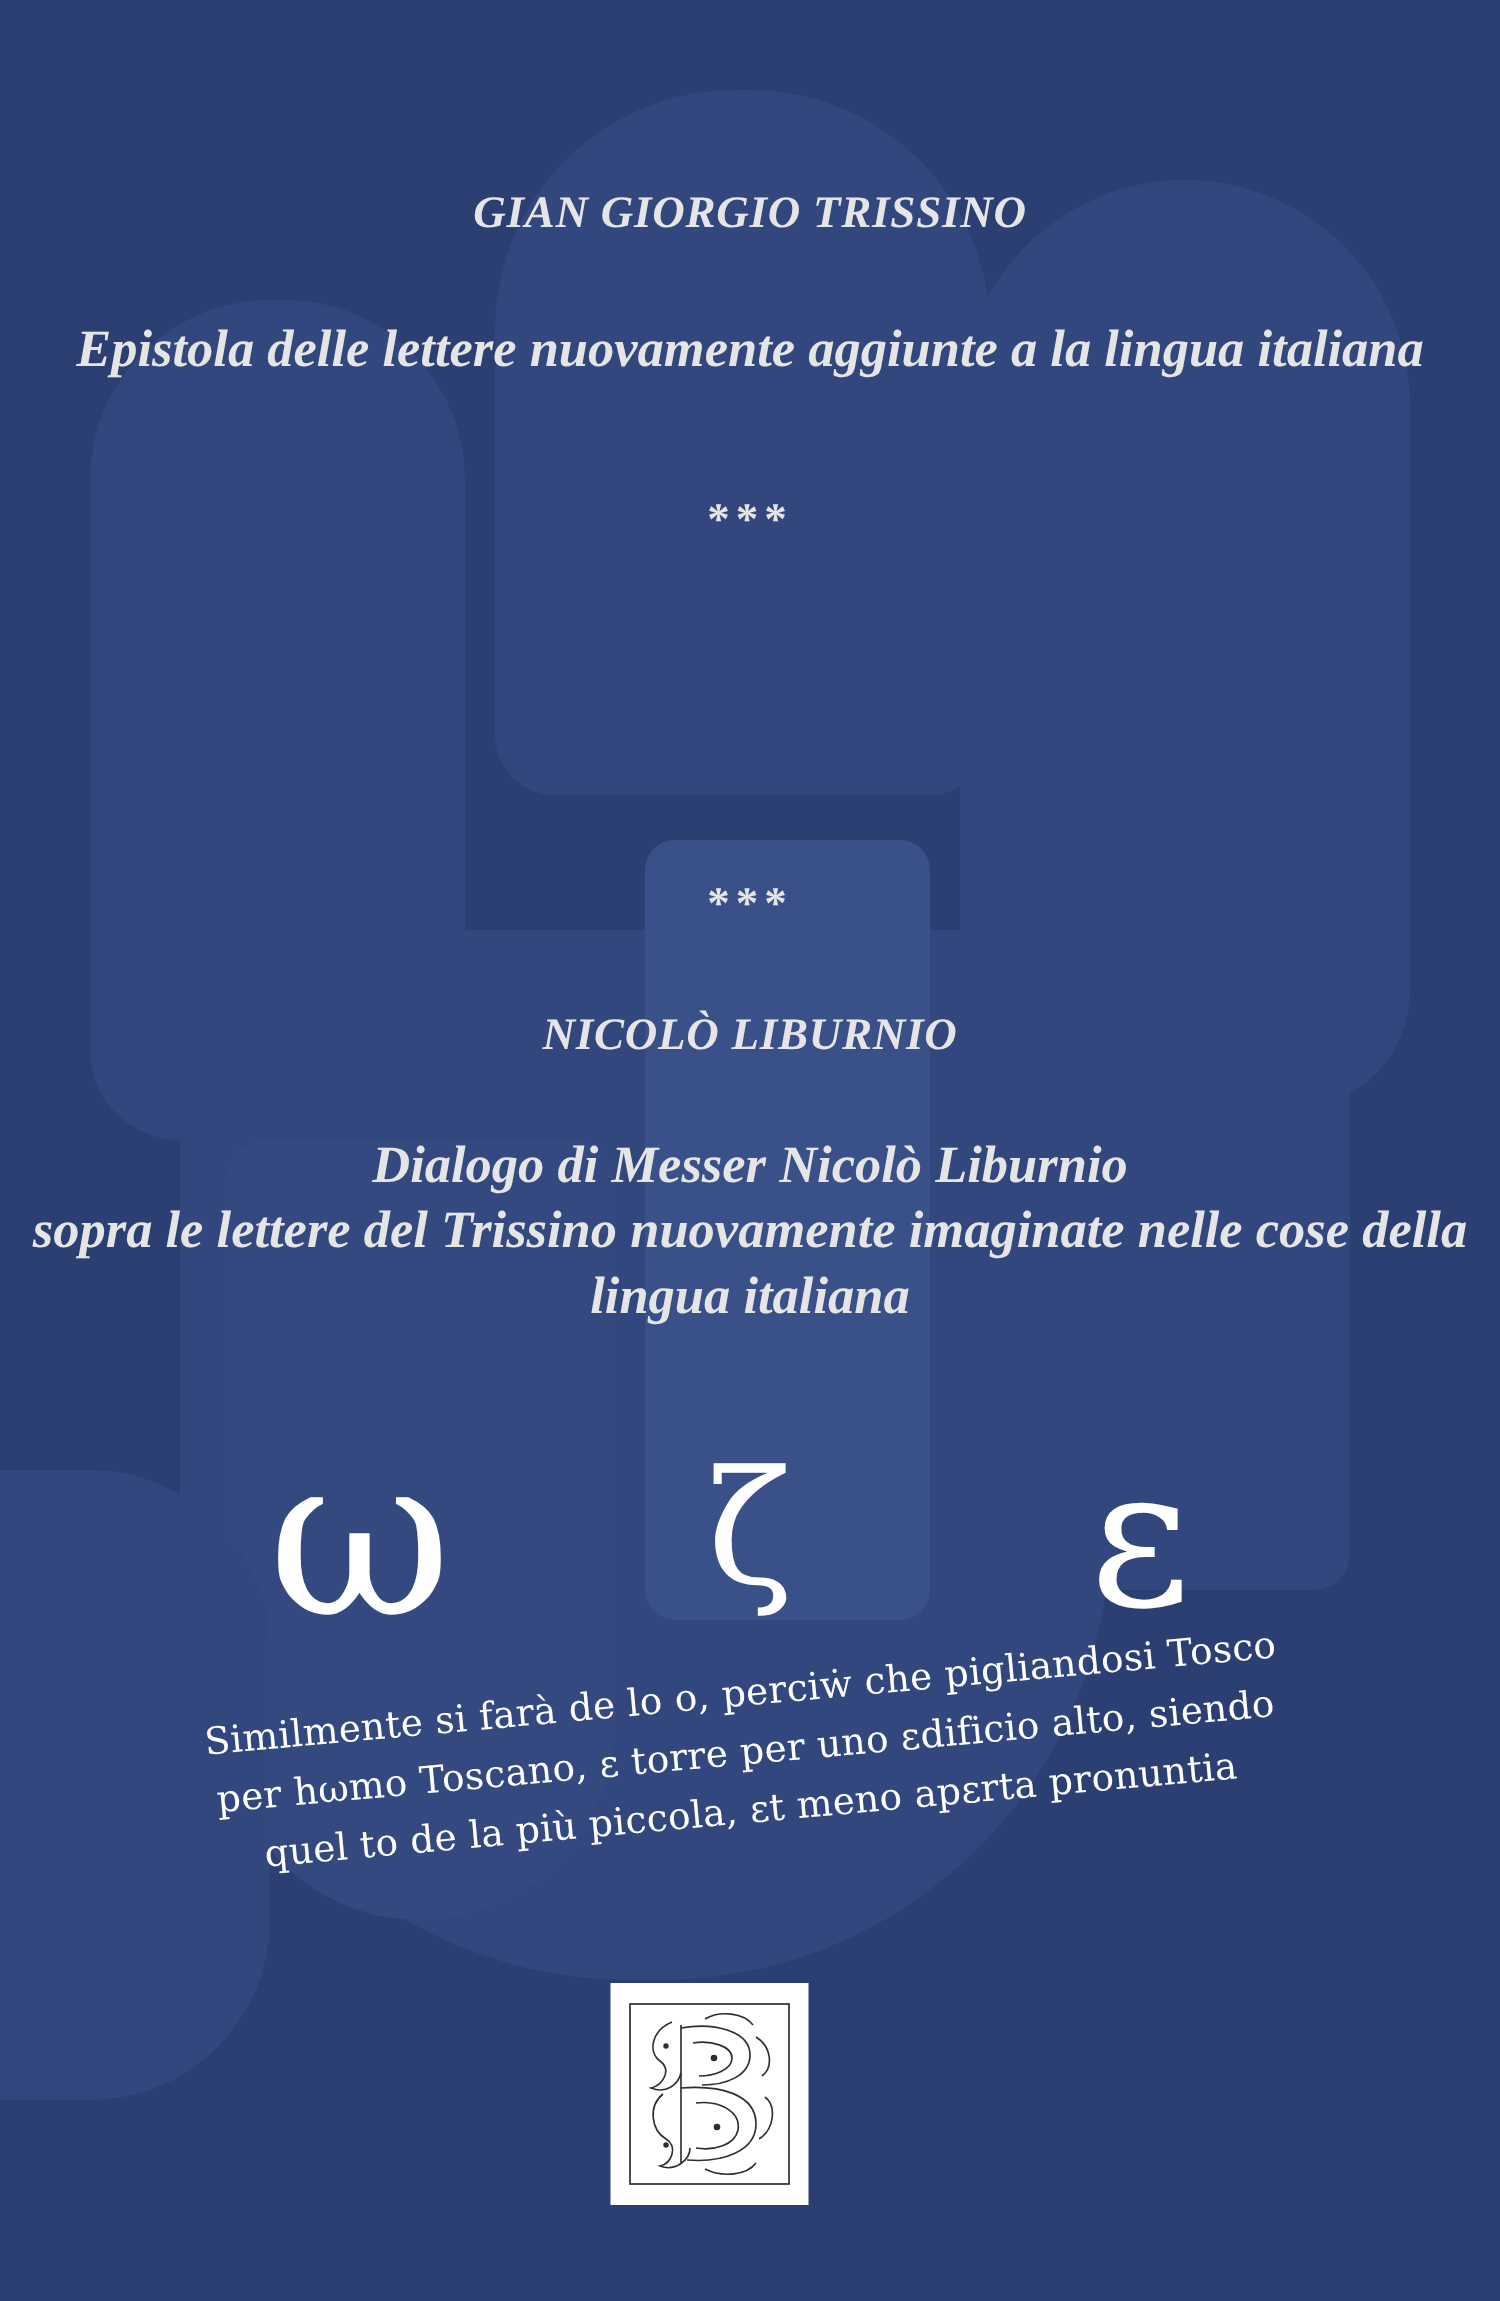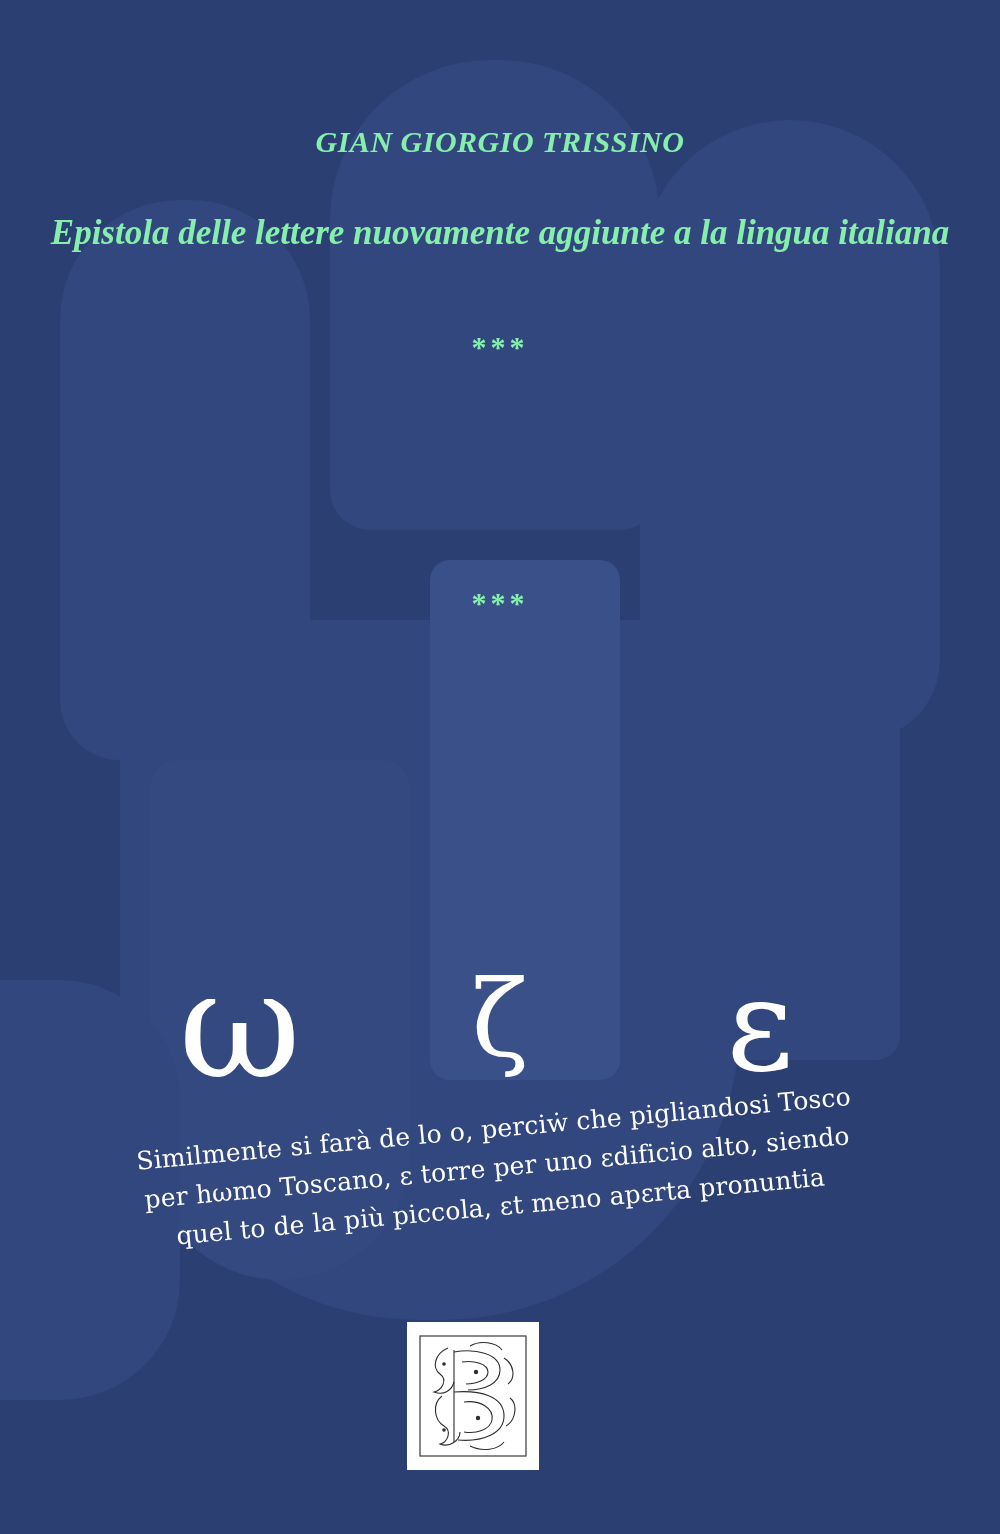--- a/index.html
+++ b/index.html
@@ -66,21 +66,21 @@
 
   
   .page {
     position: relative;
     width: 1000px;
     height: 1534px;
     z-index: 2;
   }
 
   .gold {
-    color: #86efac;
+    color: #e5e5e5;
   }
 
   .author {
     text-align: center;
     font-style: italic;
     font-weight: bold;
     font-size: 30px;
     letter-spacing: 0.5px;
   }
 
@@ -184,20 +184,25 @@
   <div class="block-1">
     <div class="author gold">GIAN GIORGIO TRISSINO</div>
     <div class="title gold">Epistola delle lettere nuovamente aggiunte a la lingua italiana</div>
   </div>
 
   <div class="sep-1 sep gold">***</div>
 
 
   <div class="sep-2 sep gold">***</div>
 
+  <div class="block-3">
+    <div class="author gold">NICOLÒ LIBURNIO</div>
+    <div class="title gold" style="white-space: pre-line;">Dialogo di Messer Nicolò Liburnio
+sopra le lettere del Trissino  nuovamente imaginate nelle cose della lingua italiana</div>
+  </div>
 
   <div class="glyph-row">
     <div class="glyph g-omega">ω</div>
     <div class="glyph g-zeta">ζ</div>
     <div class="glyph g-eps">ɛ</div>
   </div>
 
   <div class="quote-wrap">
     <div class="quote">Similmente si farà de lo o, perciẇ che pigliandosi Tosco</div>
     <div class="quote">per hωmo Toscano, ɛ torre per uno ɛdificio alto, siendo</div>

